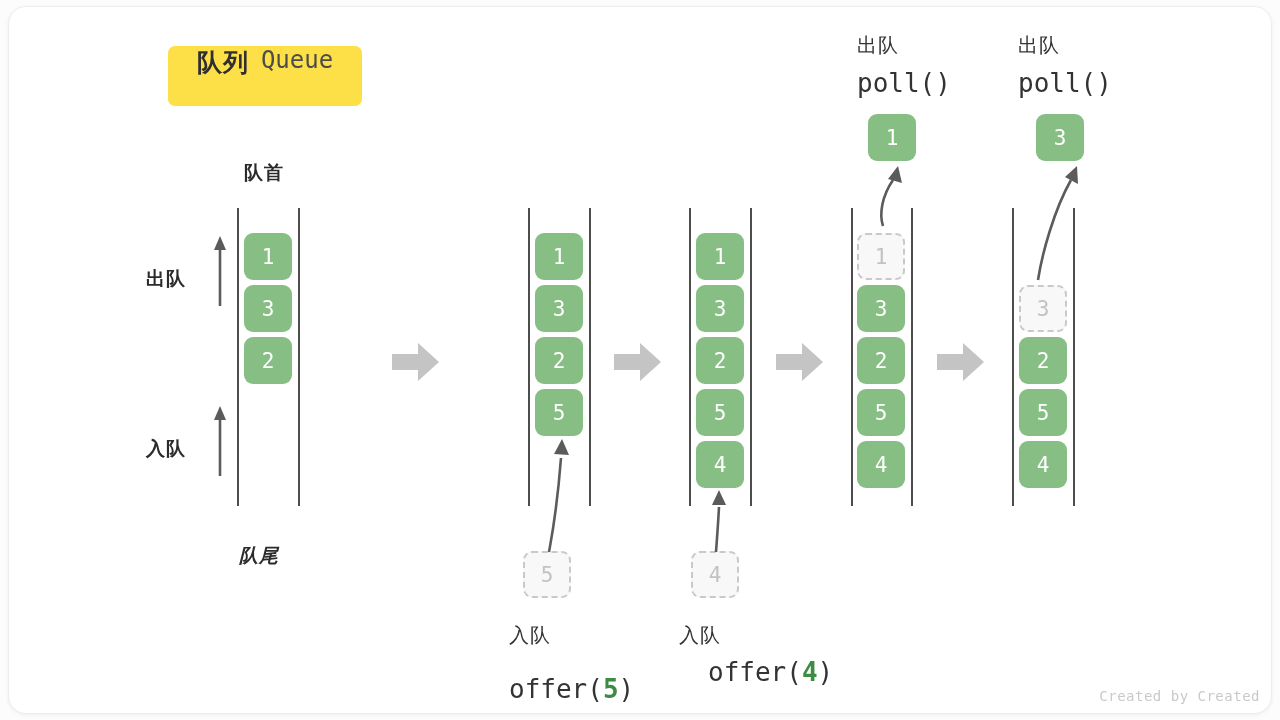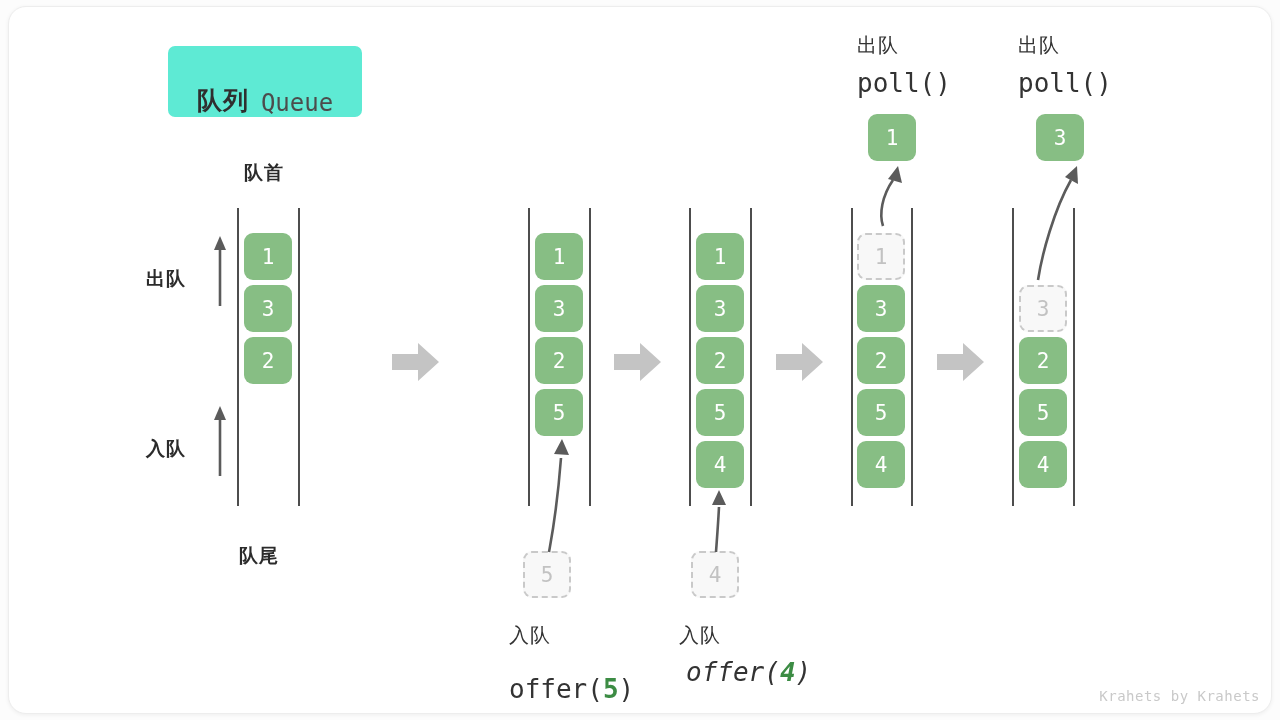--- a/index.html
+++ b/index.html
@@ -31,25 +31,25 @@
     box-shadow: 0 1px 4px rgba(0,0,0,0.06);
     box-sizing: border-box;
   }
 
   
   .title-badge {
     position: absolute;
     left: 168px;
     top: 46px;
     width: 194px;
-    height: 71px;
-    background: #5eead4;
+    height: 60px;
+    background: #fde047;
     border-radius: 7px;
     display: flex;
-    align-items: flex-end;
+    align-items: flex-start;
     justify-content: center;
     gap: 12px;
     box-sizing: border-box;
   }
   .title-cn {
     font-size: 25px;
     font-weight: 700;
     color: #2f2f2f;
     letter-spacing: 1px;
   }
@@ -136,21 +136,21 @@
 
 <div id="canvas">
   <div class="card"></div>
 
   <div class="title-badge">
     <span class="title-cn">队列</span>
     <span class="title-en">Queue</span>
   </div>
 
   <div class="abs lbl-bold" style="left:244px; top:160px;">队首</div>
-  <div class="abs lbl-bold" style="left:239px; top:543px;">队尾</div>
+  <div class="abs lbl-bold" style="left:239px; top:543px;font-style:italic;">队尾</div>
 
   <div class="abs lbl-bold" style="left:146px; top:266px;">出队</div>
   <div class="abs lbl-bold" style="left:146px; top:436px;">入队</div>
 
   <svg class="thin-arrow" style="left:206px; top:234px;" width="28" height="72" viewBox="0 0 28 72">
     <line x1="14" y1="72" x2="14" y2="12" stroke="#5b5b5b" stroke-width="2.6"></line>
     <polygon points="14,2 8,16 20,16" fill="#5b5b5b"></polygon>
   </svg>
 
   <svg class="thin-arrow" style="left:206px; top:404px;" width="28" height="72" viewBox="0 0 28 72">
@@ -201,21 +201,21 @@
   <div class="box" style="left:696px; top:441px;">4</div>
 
   <div class="box ghost" style="left:691px; top:551px;">4</div>
 
   <svg class="curve" style="left:698px; top:482px;" width="50" height="72" viewBox="0 0 50 72">
     <path d="M 18 70 C 19 56, 20 44, 21 25" stroke="#5b5b5b" stroke-width="2.6" fill="none"></path>
     <polygon points="21,8 14,23 28,23" fill="#5b5b5b"></polygon>
   </svg>
 
   <div class="abs lbl-cn" style="left:679px; top:622px;">入队</div>
-  <div class="abs lbl-mono" style="left:686px; top:657px;font-style:italic;"><span>offer(</span><span class="mono-num">4</span><span>)</span></div>
+  <div class="abs lbl-mono" style="left:708px; top:657px;"><span>offer(</span><span class="mono-num">4</span><span>)</span></div>
 
   <svg class="step-arrow" style="left:776px; top:341px;" width="48" height="42" viewBox="0 0 48 42">
     <polygon points="0,13 26,13 26,2 47,21 26,40 26,29 0,29" fill="#c4c4c4"></polygon>
   </svg>
 
   <div class="abs lbl-cn" style="left:857px; top:32px;">出队</div>
   <div class="abs lbl-mono" style="left:857px; top:68px;">poll()</div>
 
   <div class="box" style="left:868px; top:114px;">1</div>
 
@@ -248,14 +248,14 @@
   <div class="box ghost" style="left:1019px; top:285px;">3</div>
   <div class="box" style="left:1019px; top:337px;">2</div>
   <div class="box" style="left:1019px; top:389px;">5</div>
   <div class="box" style="left:1019px; top:441px;">4</div>
 
   <svg class="curve" style="left:1020px; top:158px;" width="80" height="125" viewBox="0 0 80 125">
     <path d="M 18 122 C 22 96, 34 52, 51 22" stroke="#5b5b5b" stroke-width="2.6" fill="none"></path>
     <polygon points="57,8 45,19 58,26" fill="#5b5b5b"></polygon>
   </svg>
 
-  <div class="footer">Krahets by Krahets</div>
+  <div class="footer">Created by Created</div>
 </div>
 
 </body></html>

